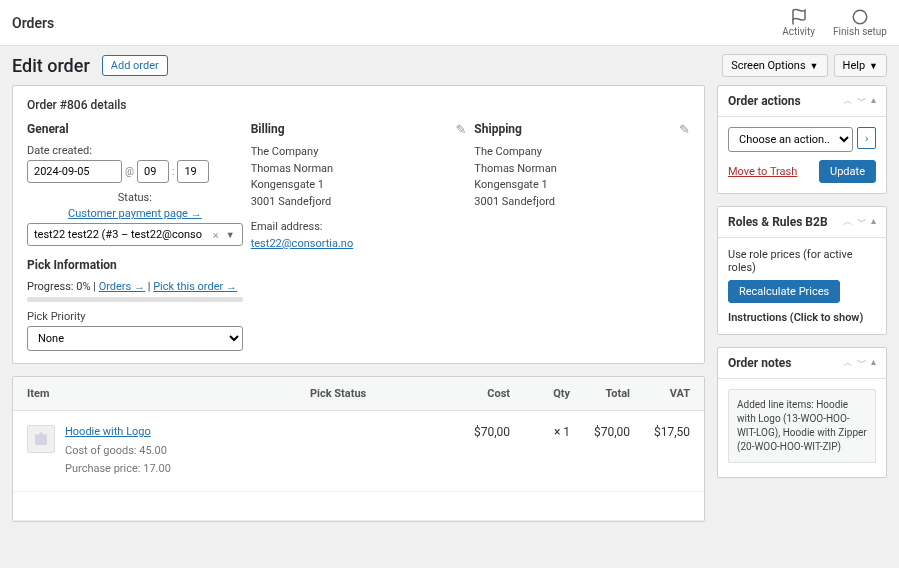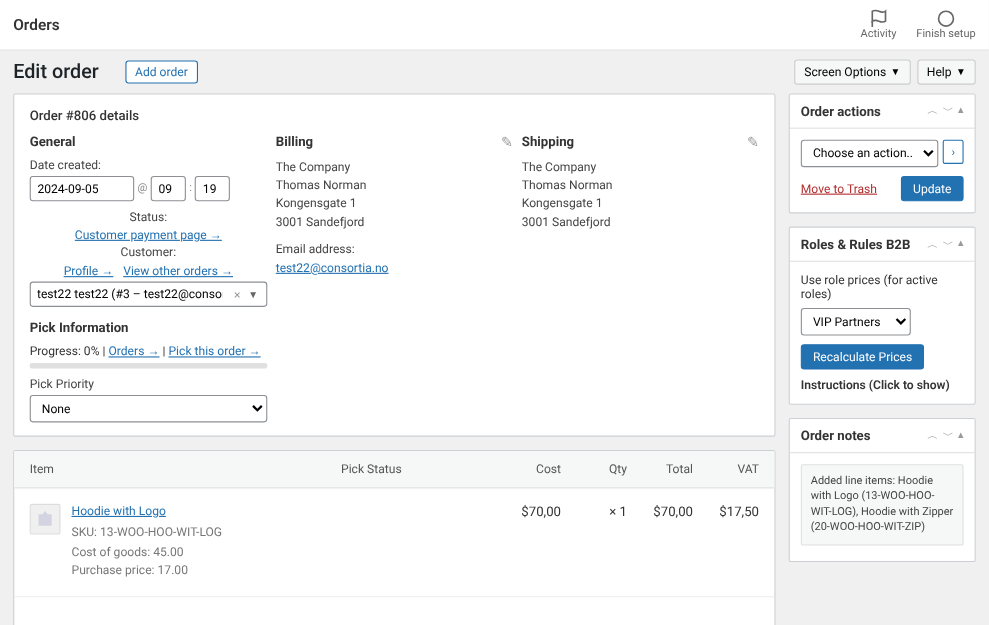--- a/index.html
+++ b/index.html
@@ -3,21 +3,21 @@
 <meta charset="utf-8">
 <style>
 * { box-sizing: border-box; margin: 0; padding: 0; font-family: -apple-system, BlinkMacSystemFont, "Segoe UI", Roboto, sans-serif; }
 body { font-size: 12px; color: #333; background: #f0f0f1; }
 .topbar { background: #fff; display: flex; justify-content: space-between; align-items: center; padding: 8px 12px; border-bottom: 1px solid #e0e0e0; }
 .topbar-title { font-size: 14px; font-weight: 600; }
 .topbar-right { display: flex; gap: 18px; align-items: center; }
 .topbar-item { display: flex; flex-direction: column; align-items: center; font-size: 10px; color: #666; cursor: pointer; }
 .topbar-item svg { width: 18px; height: 18px; }
 .headerbar { display: flex; justify-content: space-between; align-items: center; padding: 8px 12px; }
-.headerbar-left { display: flex; align-items: flex-end; gap: 24px; }
+.headerbar-left { display: flex; align-items: flex-end; gap: 12px; }
 .headerbar h1 { font-size: 18px; font-weight: 500; color: #1d2327; }
 .btn-outline { border: 1px solid #2271b1; color: #2271b1; background: #fff; padding: 3px 8px; border-radius: 3px; font-size: 11px; cursor: pointer; }
 .headerbar-right { display: flex; gap: 6px; }
 .dd-btn { border: 1px solid #ccc; background: #f6f7f7; padding: 4px 8px; border-radius: 3px; font-size: 11px; cursor: pointer; display: inline-flex; align-items: center; gap: 4px; }
 .dd-btn .chev { font-size: 9px; }
 .layout { display: flex; gap: 12px; padding: 0 12px 12px; }
 .main-col { flex: 1; display: flex; flex-direction: column; gap: 12px; }
 .side-col { width: 170px; display: flex; flex-direction: column; gap: 12px; }
 .panel { background: #fff; border: 1px solid #ccd0d4; border-radius: 2px; }
 .panel-pad { padding: 12px 14px; }
@@ -31,21 +31,21 @@
 .inp.date { width: 95px; }
 .inp.sm { width: 32px; }
 .inp.full { width: 100%; }
 .sel { border: 1px solid #8c8f94; border-radius: 3px; padding: 4px 6px; font-size: 11px; background: #fff; width: 100%; }
 .addr { font-size: 11px; color: #444; line-height: 1.5; }
 .link { color: #2271b1; text-decoration: underline; font-size: 11px; cursor: pointer; }
 .edit-icon { position: absolute; right: 0; top: 0; color: #999; cursor: pointer; font-size: 13px; }
 .row-between { display: flex; justify-content: space-between; align-items: center; margin-bottom: 3px; flex-direction: column; }
 .progress-bar { height: 5px; background: #e0e0e0; border-radius: 2px; margin: 4px 0 8px; position: relative; overflow: hidden; }
 .progress-fill { position: absolute; left: 0; top: 0; bottom: 0; width: 0%; background: #2271b1; }
-.table-head { display: flex; padding: 10px 14px; background: #f6f7f7; border-bottom: 1px solid #e0e0e0; font-size: 11px; font-weight: 400; color: #555; }
+.table-head { display: flex; padding: 10px 14px; background: #f6f7f7; border-bottom: 1px solid #e0e0e0; font-size: 11px; font-weight: 700; color: #555; }
 .th-item { flex: 1; }
 .th-pick { width: 140px; }
 .th-cost, .th-qty, .th-total, .th-vat { width: 60px; text-align: right; }
 .item-row { display: flex; padding: 14px; border-bottom: 1px solid #eee; align-items: flex-start; }
 .item-img { width: 28px; height: 28px; background: #f0f0f0; border: 1px solid #ddd; border-radius: 2px; margin-right: 10px; display: flex; align-items: center; justify-content: center; }
 .item-img svg { width: 18px; height: 18px; opacity: 0.4; }
 .item-info { flex: 1; font-size: 11px; }
 .item-name { color: #2271b1; text-decoration: underline; margin-bottom: 4px; display: inline-block; }
 .item-meta { color: #777; line-height: 1.6; }
 .side-panel-head { display: flex; justify-content: space-between; align-items: center; padding: 8px 10px; border-bottom: 1px solid #e0e0e0; }
@@ -117,27 +117,20 @@
             <input class="inp date" value="2024-09-05" style="">
             <small class="at">@</small>
             <input class="inp sm" value="09" style="">
             <small class="at">:</small>
             <input class="inp sm" value="19" style="">
           </div>
           <div class="row-between">
             <span class="label">Status:</span>
             <a class="link">Customer payment page →</a>
           </div>
-          <div class="row-between">
-            <span class="label">Customer:</span>
-            <span>
-              <a class="link">Profile →</a>
-              <a class="link" style="margin-left:6px;">View other orders →</a>
-            </span>
-          </div>
           <div class="cust-sel">
             <input class="inp full" style="padding-right: 40px;" value="test22 test22 (#3 – test22@consortia.no)">
             <span class="x">×</span>
             <span class="chev2">▼</span>
           </div>
           <h3 style="margin-top:12px;">Pick Information</h3>
           <div style="font-size:11px;">
             <span>Progress: 0%</span> |
             <a class="link">Orders →</a> |
             <a class="link">Pick this order →</a>
@@ -188,21 +181,20 @@
       </div>
 
       <div class="item-row">
         <div class="item-img">
             <svg viewBox="0 0 24 24" fill="#aac">
               <path d="M12 2l3 4h5v14H4V6h5l3-4z"></path>
             </svg>
           </div>
         <div class="item-info">
           <a class="item-name">Hoodie with Logo</a>
-          <div class="item-meta">SKU: 13-WOO-HOO-WIT-LOG</div>
           <div class="item-meta">Cost of goods:   45.00</div>
           <div class="item-meta">Purchase price: 17.00</div>
         </div>
         <div class="th-pick"></div>
         <div class="th-cost">$70,00</div>
         <div class="th-qty">× 1</div>
         <div class="th-total">$70,00</div>
         <div class="th-vat">$17,50</div>
       </div>
 
@@ -244,21 +236,20 @@
       <div class="side-panel-head">
         <h3>Roles &amp; Rules B2B</h3>
         <div class="controls">
             <span>︿</span>
             <span>﹀</span>
             <span>▴</span>
           </div>
       </div>
       <div class="side-panel-body">
         <div style="margin-bottom:6px;">Use role prices (for active roles)</div>
-        <select class="sel" style="width:100px;margin-bottom:8px;"><option>VIP Partners</option></select>
         <button class="btn-primary" style="display:block;margin-bottom:8px;">Recalculate Prices</button>
         <div style="font-weight:600;">Instructions (Click to show)</div>
       </div>
     </div>
 
     <div class="panel">
       <div class="side-panel-head">
         <h3>Order notes</h3>
         <div class="controls">
             <span>︿</span>

